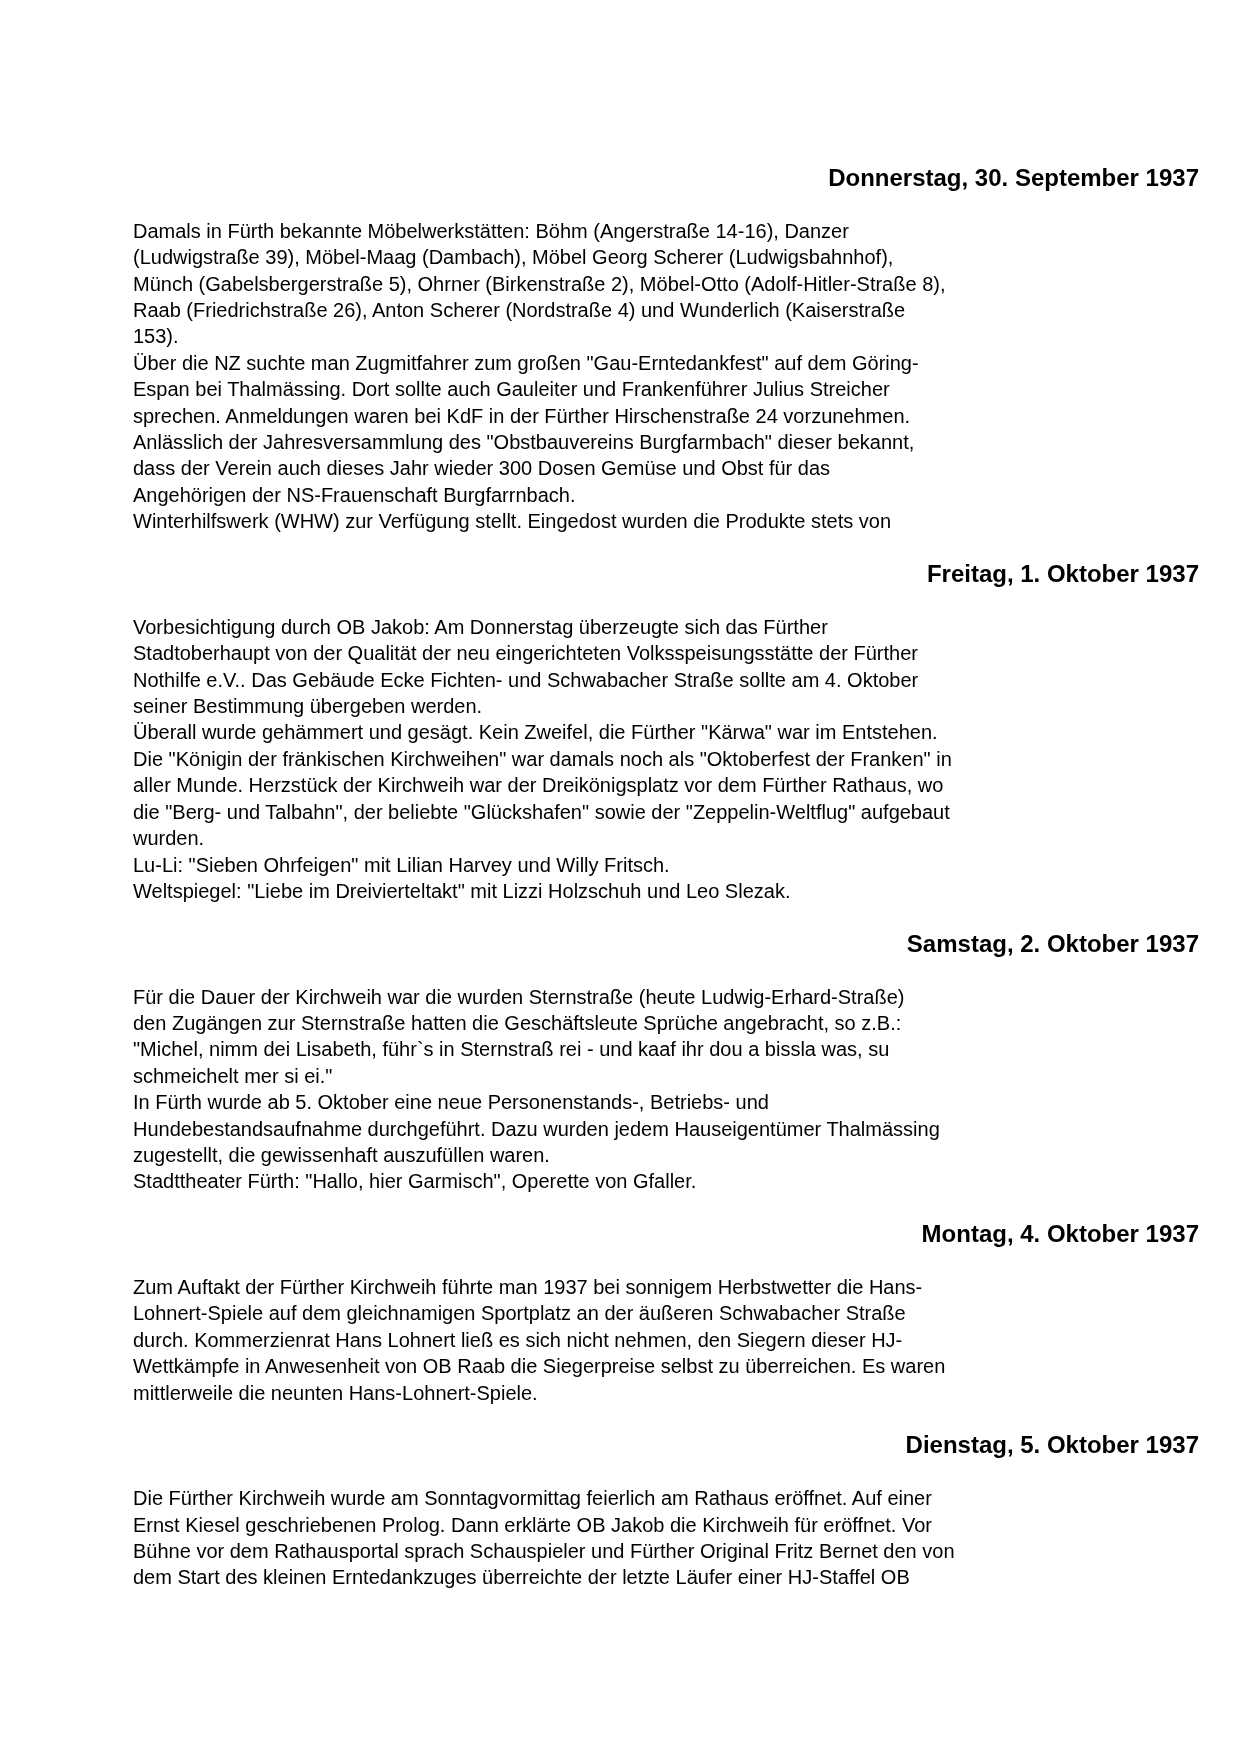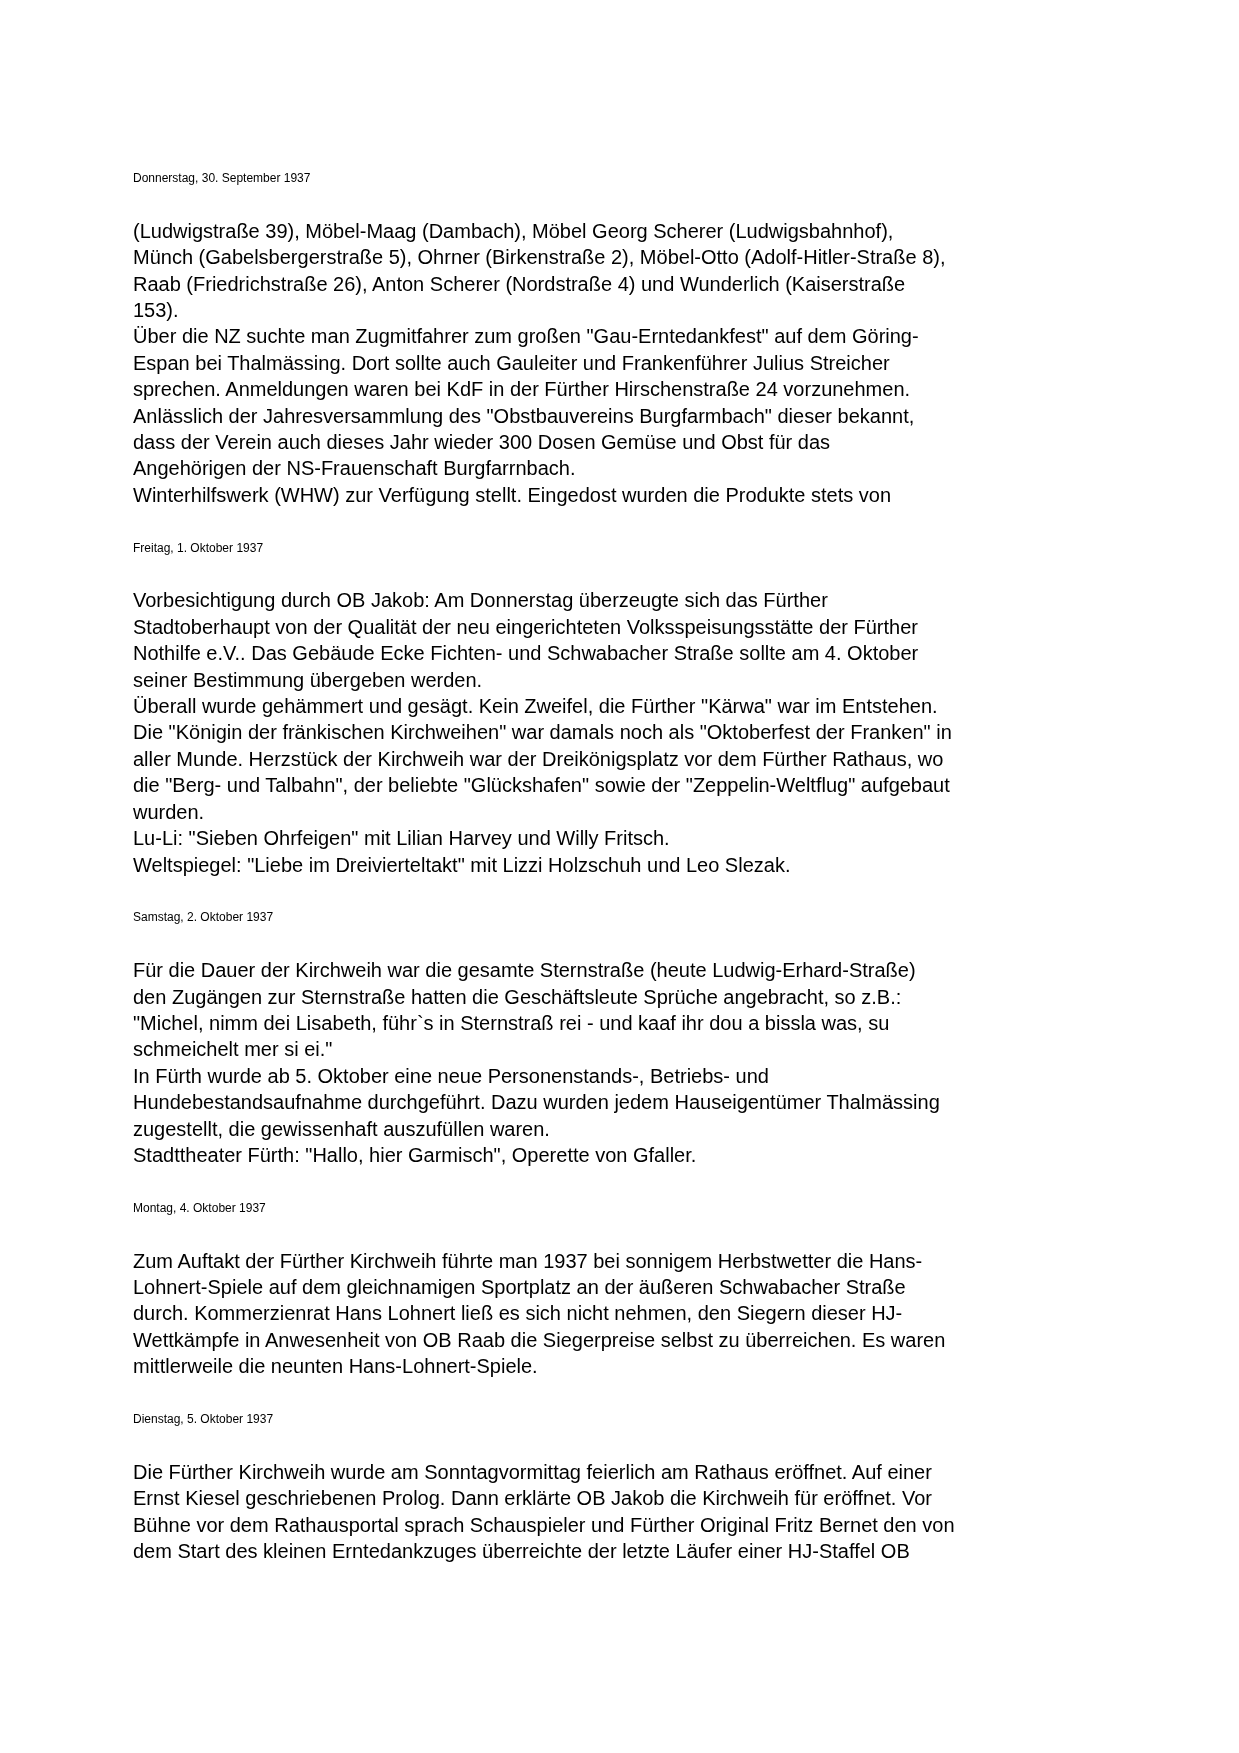--- a/index.html
+++ b/index.html
@@ -14,41 +14,43 @@
       box-sizing: border-box;
       background: #ffffff;
       color: #000000;
       font-family: "Liberation Sans", "DejaVu Sans", sans-serif;
       font-size: 20px;
       line-height: 26.4px;
       padding: 165px 40px 0 133px;
       overflow: hidden;
     }
     .heading {
-      font-size: 12px;
-      font-weight: 400;
+      font-size: 24px;
+      font-weight: 700;
       margin: 0 0 26.4px 0;
       white-space: pre;
+      text-align: right;
     }
     .para {
       margin: 0 0 26.4px 0;
     }
     .line {
       display: block;
       white-space: pre;
     }
   </style>
 </head>
 <body>
 
 <div class="page">
 
   <section>
     <h2 class="heading">Donnerstag, 30. September 1937</h2>
     <div class="para">
+      <span class="line">Damals in Fürth bekannte Möbelwerkstätten: Böhm (Angerstraße 14-16), Danzer</span>
       <span class="line">(Ludwigstraße 39), Möbel-Maag (Dambach), Möbel Georg Scherer (Ludwigsbahnhof),</span>
       <span class="line">Münch (Gabelsbergerstraße 5), Ohrner (Birkenstraße 2), Möbel-Otto (Adolf-Hitler-Straße 8),</span>
       <span class="line">Raab (Friedrichstraße 26), Anton Scherer (Nordstraße 4) und Wunderlich (Kaiserstraße</span>
       <span class="line">153).</span>
       <span class="line">Über die NZ suchte man Zugmitfahrer zum großen "Gau-Erntedankfest" auf dem Göring-</span>
       <span class="line">Espan bei Thalmässing. Dort sollte auch Gauleiter und Frankenführer Julius Streicher</span>
       <span class="line">sprechen. Anmeldungen waren bei KdF in der Fürther Hirschenstraße 24 vorzunehmen.</span>
       <span class="line">Anlässlich der Jahresversammlung des "Obstbauvereins Burgfarmbach" dieser bekannt,</span>
       <span class="line">dass der Verein auch dieses Jahr wieder 300 Dosen Gemüse und Obst für das</span>
       <span class="line">Angehörigen der NS-Frauenschaft Burgfarrnbach.</span>
@@ -69,21 +71,21 @@
       <span class="line">die "Berg- und Talbahn", der beliebte "Glückshafen" sowie der "Zeppelin-Weltflug" aufgebaut</span>
       <span class="line">wurden.</span>
       <span class="line">Lu-Li: "Sieben Ohrfeigen" mit Lilian Harvey und Willy Fritsch.</span>
       <span class="line">Weltspiegel: "Liebe im Dreivierteltakt" mit Lizzi Holzschuh und Leo Slezak.</span>
     </div>
   </section>
 
   <section>
     <h2 class="heading">Samstag, 2. Oktober 1937</h2>
     <div class="para">
-      <span class="line">Für die Dauer der Kirchweih war die gesamte Sternstraße (heute Ludwig-Erhard-Straße)</span>
+      <span class="line">Für die Dauer der Kirchweih war die wurden Sternstraße (heute Ludwig-Erhard-Straße)</span>
       <span class="line">den Zugängen zur Sternstraße hatten die Geschäftsleute Sprüche angebracht, so z.B.:</span>
       <span class="line">"Michel, nimm dei Lisabeth, führ`s in Sternstraß rei - und kaaf ihr dou a bissla was, su</span>
       <span class="line">schmeichelt mer si ei."</span>
       <span class="line">In Fürth wurde ab 5. Oktober eine neue Personenstands-, Betriebs- und</span>
       <span class="line">Hundebestandsaufnahme durchgeführt. Dazu wurden jedem Hauseigentümer Thalmässing</span>
       <span class="line">zugestellt, die gewissenhaft auszufüllen waren.</span>
       <span class="line">Stadttheater Fürth: "Hallo, hier Garmisch", Operette von Gfaller.</span>
     </div>
   </section>
 

